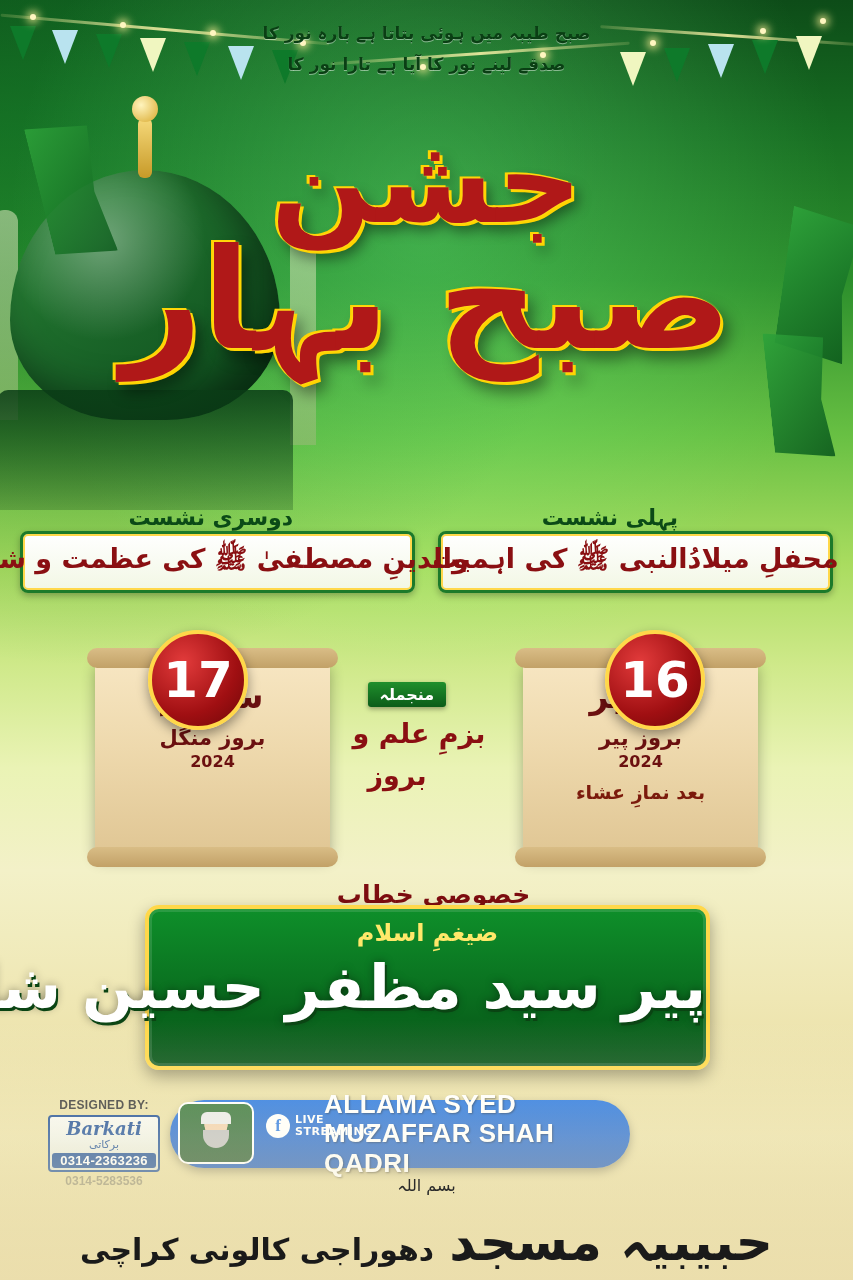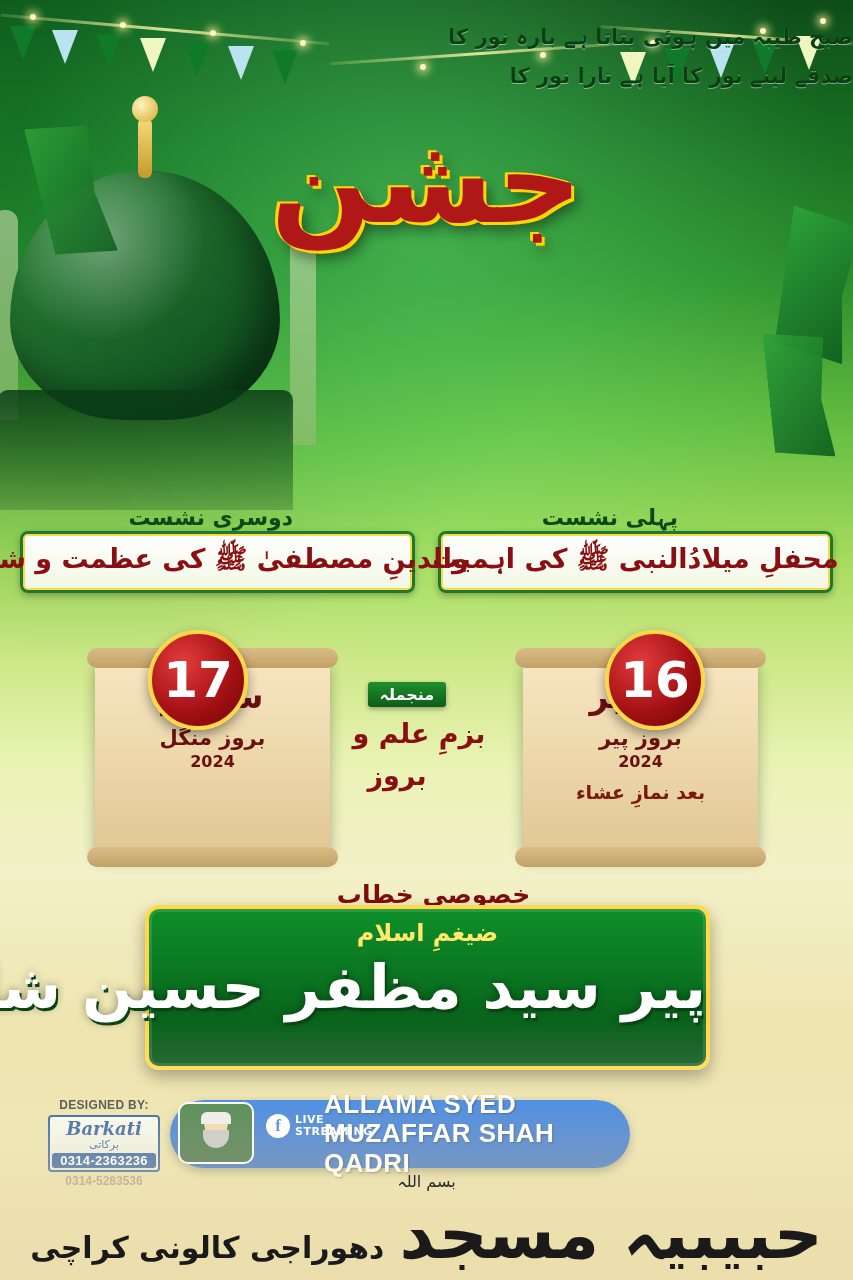--- a/index.html
+++ b/index.html
@@ -117,23 +117,23 @@
   .urdu {
     font-family: "DejaVu Sans", sans-serif;
     direction: rtl;
     unicode-bidi: bidi-override;
     white-space: nowrap;
   }
 
   .top-couplet {
     position: absolute;
     top: 18px; left: 0; right: 0;
-    text-align: right;
+    text-align: center;
     color: #0a3f14;
-    font-size: 21px;
+    font-size: 17px;
     line-height: 1.85;
     font-weight: bold;
     text-shadow: 0 1px 0 rgba(255,255,255,0.45);
   }
 
   .main-title {
     position: absolute;
     top: 120px; left: 0; right: 0;
     text-align: center;
     direction: rtl;
@@ -489,24 +489,25 @@
     direction: rtl;
   }
   .footer .logo {
     display: block;
     font-size: 16px;
     color: #2b2b2b;
     margin-bottom: 8px;
   }
   .footer .mosque-name {
     display: inline-block;
-    font-size: 68px;
+    font-size: 52px;
     font-weight: bold;
     color: #1a1a1a;
     line-height: 1.05;
+    margin-top: 12px;
   }
   .footer .addr {
     font-size: 30px;
     font-weight: bold;
     color: #1a1a1a;
     margin-right: 10px;
   }
 
   .haze {
     position: absolute;
@@ -559,20 +560,21 @@
     <div class="bulb" style="left:820px; top:18px;"></div>
   </div>
 
   <div class="top-couplet">
     <div class="urdu">صبح طیبہ میں ہوئی بتاتا ہے بارہ نور کا</div>
     <div class="urdu">صدقے لینے نور کا آیا ہے تارا نور کا</div>
   </div>
 
   <div class="main-title">
     <span class="t1 urdu">جشن</span>
+    <span class="t2 urdu">صبح بہار</span>
   </div>
 
   <div class="sessions">
     <div class="sess-tag right urdu">پہلی نشست</div>
     <div class="sess-tag left urdu">دوسری نشست</div>
     <div class="sess-box right urdu">محفلِ میلادُالنبی ﷺ کی اہمیت</div>
     <div class="sess-box left urdu">والدینِ مصطفیٰ ﷺ کی عظمت و شان</div>
   </div>
 
   <div class="scrolls">

